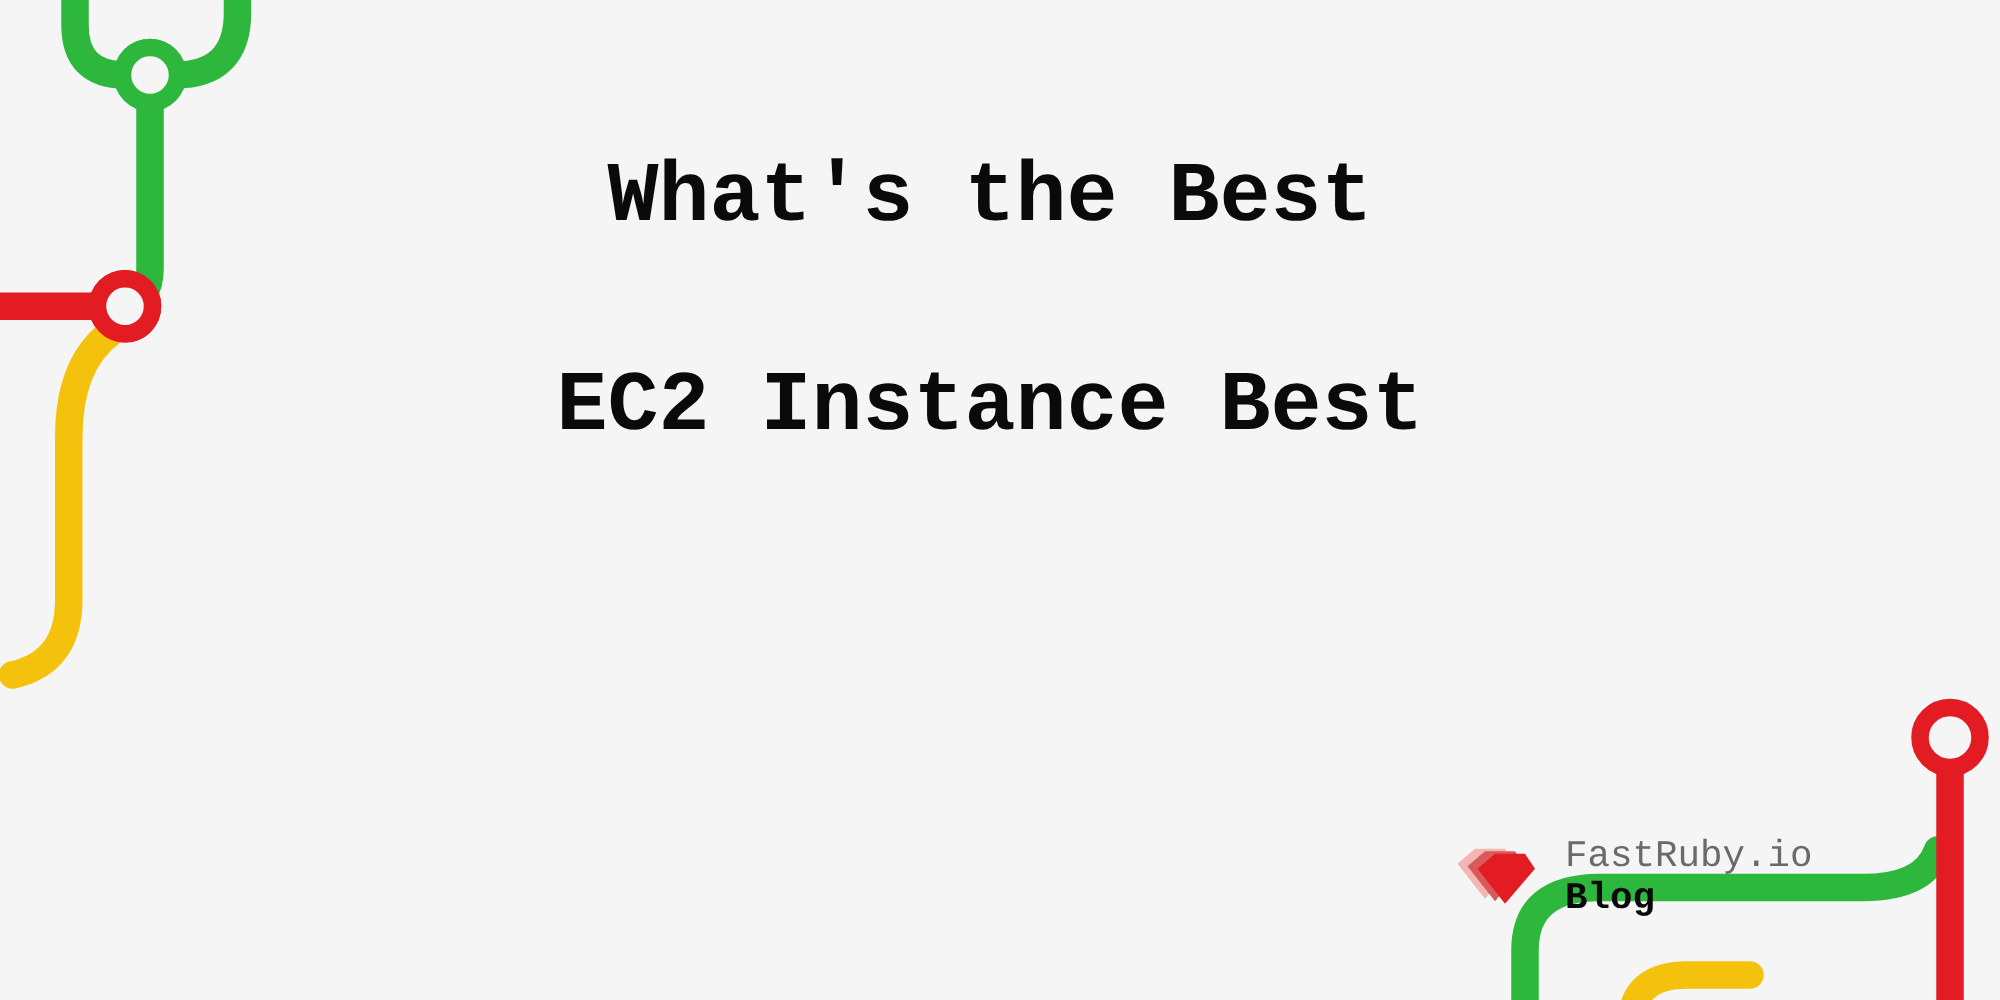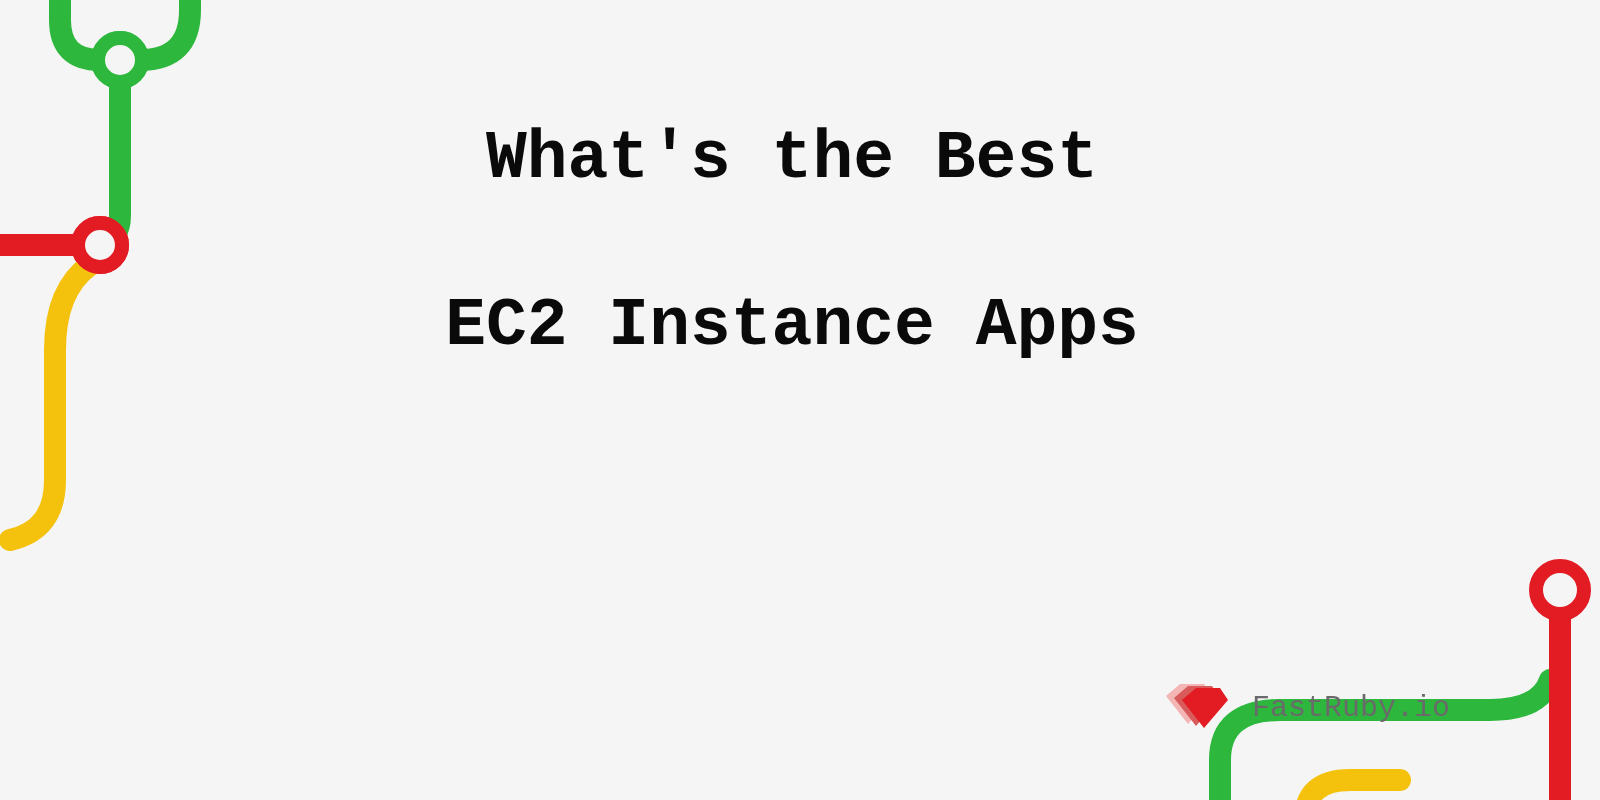--- a/index.html
+++ b/index.html
@@ -101,31 +101,32 @@
   <path d="M 165 440 L 165 380 Q 165 340 210 340 L 260 340" stroke="#f4c20d" stroke-width="22" fill="none" stroke-linecap="round"></path>
 
   <path d="M 420 440 L 420 170" stroke="#e31b23" stroke-width="22" fill="none" stroke-linecap="round"></path>
   <circle cx="420" cy="150" r="24" fill="#f5f5f5" stroke="#e31b23" stroke-width="14"></circle>
 
   <path d="M 430 130 Q 450 100 500 95" stroke="#e31b23" stroke-width="0" fill="none"></path>
 </svg>
 
 <div class="title-wrap">
   <div class="title-line">What's the Best</div>
-  <div class="title-line">EC2 Instance Apps</div>
+  <div class="title-line">EC2 Instance Best</div>
 </div>
 
 <div class="brand">
   <svg width="72" height="56" viewBox="0 0 72 56">
 
     <g>
 
       <polygon points="4,16 18,4 42,4 50,16 26,44" fill="#f4b5b5"></polygon>
 
       <polygon points="12,18 26,6 50,6 58,18 34,46" fill="#d85a5a"></polygon>
 
       <polygon points="20,20 34,8 58,8 66,20 42,48" fill="#e31b23"></polygon>
     </g>
   </svg>
   <div class="brand-text">
     <span class="brand-top">FastRuby.io</span>
+    <span class="brand-bottom">Blog</span>
   </div>
 </div>
 
 </body></html>

